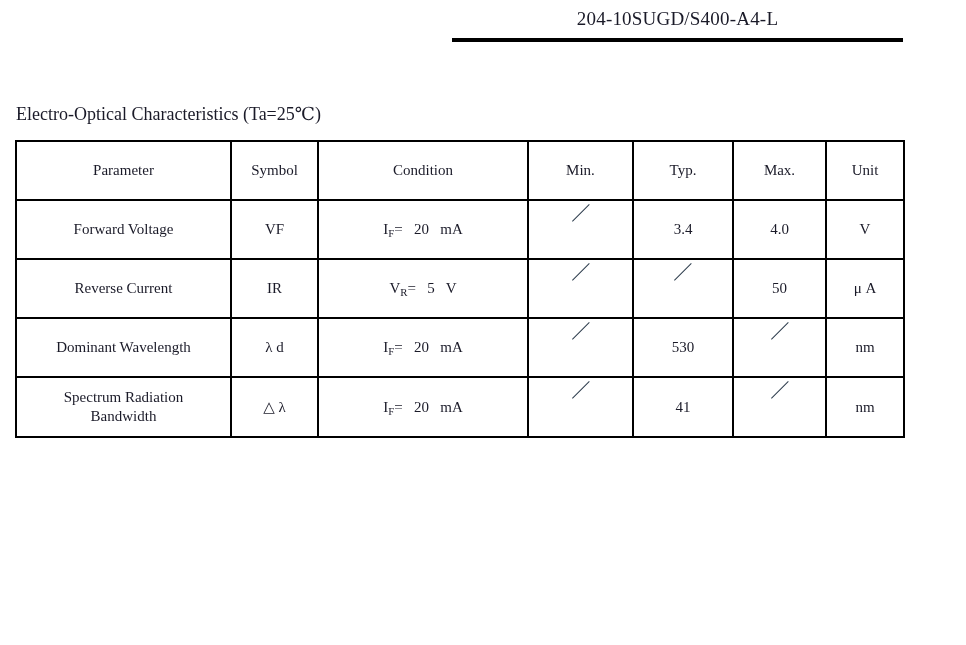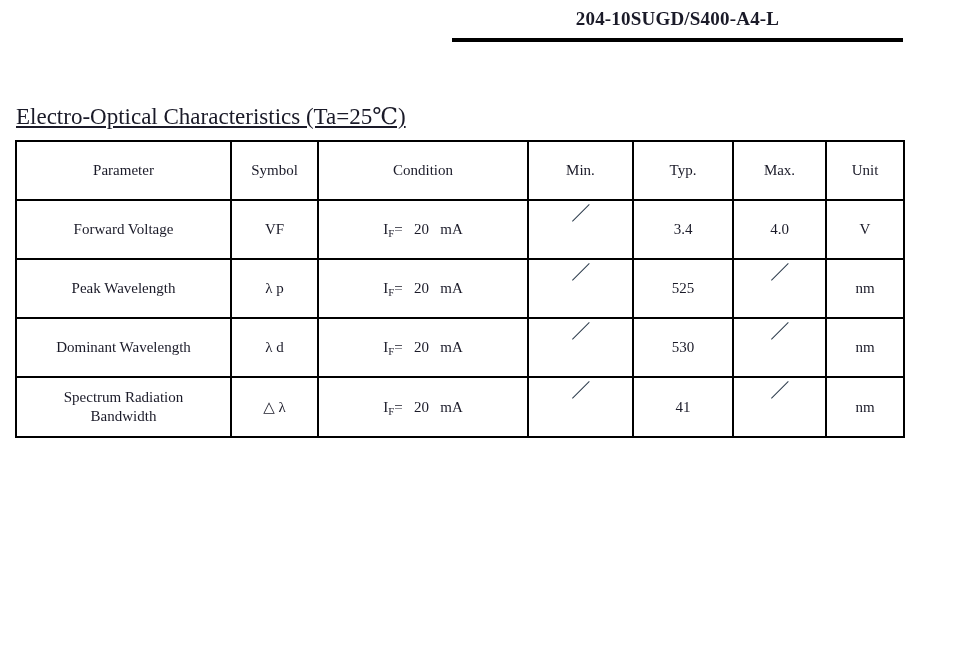--- a/index.html
+++ b/index.html
@@ -15,44 +15,42 @@
     color: #1a1a28;
     overflow: hidden;
   }
 
   
   #page-header {
     position: absolute;
     left: 452px;
     top: 8px;
     width: 451px;
-    font-weight: bold;
   }
   #page-header .doc-code {
     text-align: center;
     font-size: 19px;
     letter-spacing: 0.2px;
     color: #1a1a28;
     white-space: nowrap;
   }
   #page-header .header-rule {
     margin-top: 8px;
     height: 4px;
     background: #000000;
     width: 451px;
   }
 
   
   #section-title {
     position: absolute;
     left: 16px;
     top: 103px;
-    font-size: 23px;
+    font-size: 18px;
     white-space: nowrap;
-    text-decoration: underline;
   }
 
   
   #spec-table-wrap {
     position: absolute;
     left: 15px;
     top: 140px;
     width: 716px;
   }
   table.spec-table {
@@ -150,27 +148,27 @@
         <tr>
           <td>Forward  Voltage</td>
           <td class="sym">VF</td>
           <td><span class="cond">I<sub>F</sub>=   20   mA</span></td>
           <td><span class="slash-mark"></span></td>
           <td>3.4</td>
           <td>4.0</td>
           <td>V</td>
         </tr>
         <tr>
-          <td>Peak Wavelength</td>
-          <td class="sym">λ p</td>
-          <td><span class="cond">I<sub>F</sub>=   20   mA</span></td>
+          <td>Reverse  Current</td>
+          <td class="sym">IR</td>
+          <td><span class="cond">V<sub>R</sub>=   5   V</span></td>
           <td><span class="slash-mark"></span></td>
-          <td>525</td>
           <td><span class="slash-mark"></span></td>
-          <td>nm</td>
+          <td>50</td>
+          <td>μ A</td>
         </tr>
         <tr>
           <td>Dominant Wavelength</td>
           <td class="sym">λ d</td>
           <td><span class="cond">I<sub>F</sub>=   20   mA</span></td>
           <td><span class="slash-mark"></span></td>
           <td>530</td>
           <td><span class="slash-mark"></span></td>
           <td>nm</td>
         </tr>

